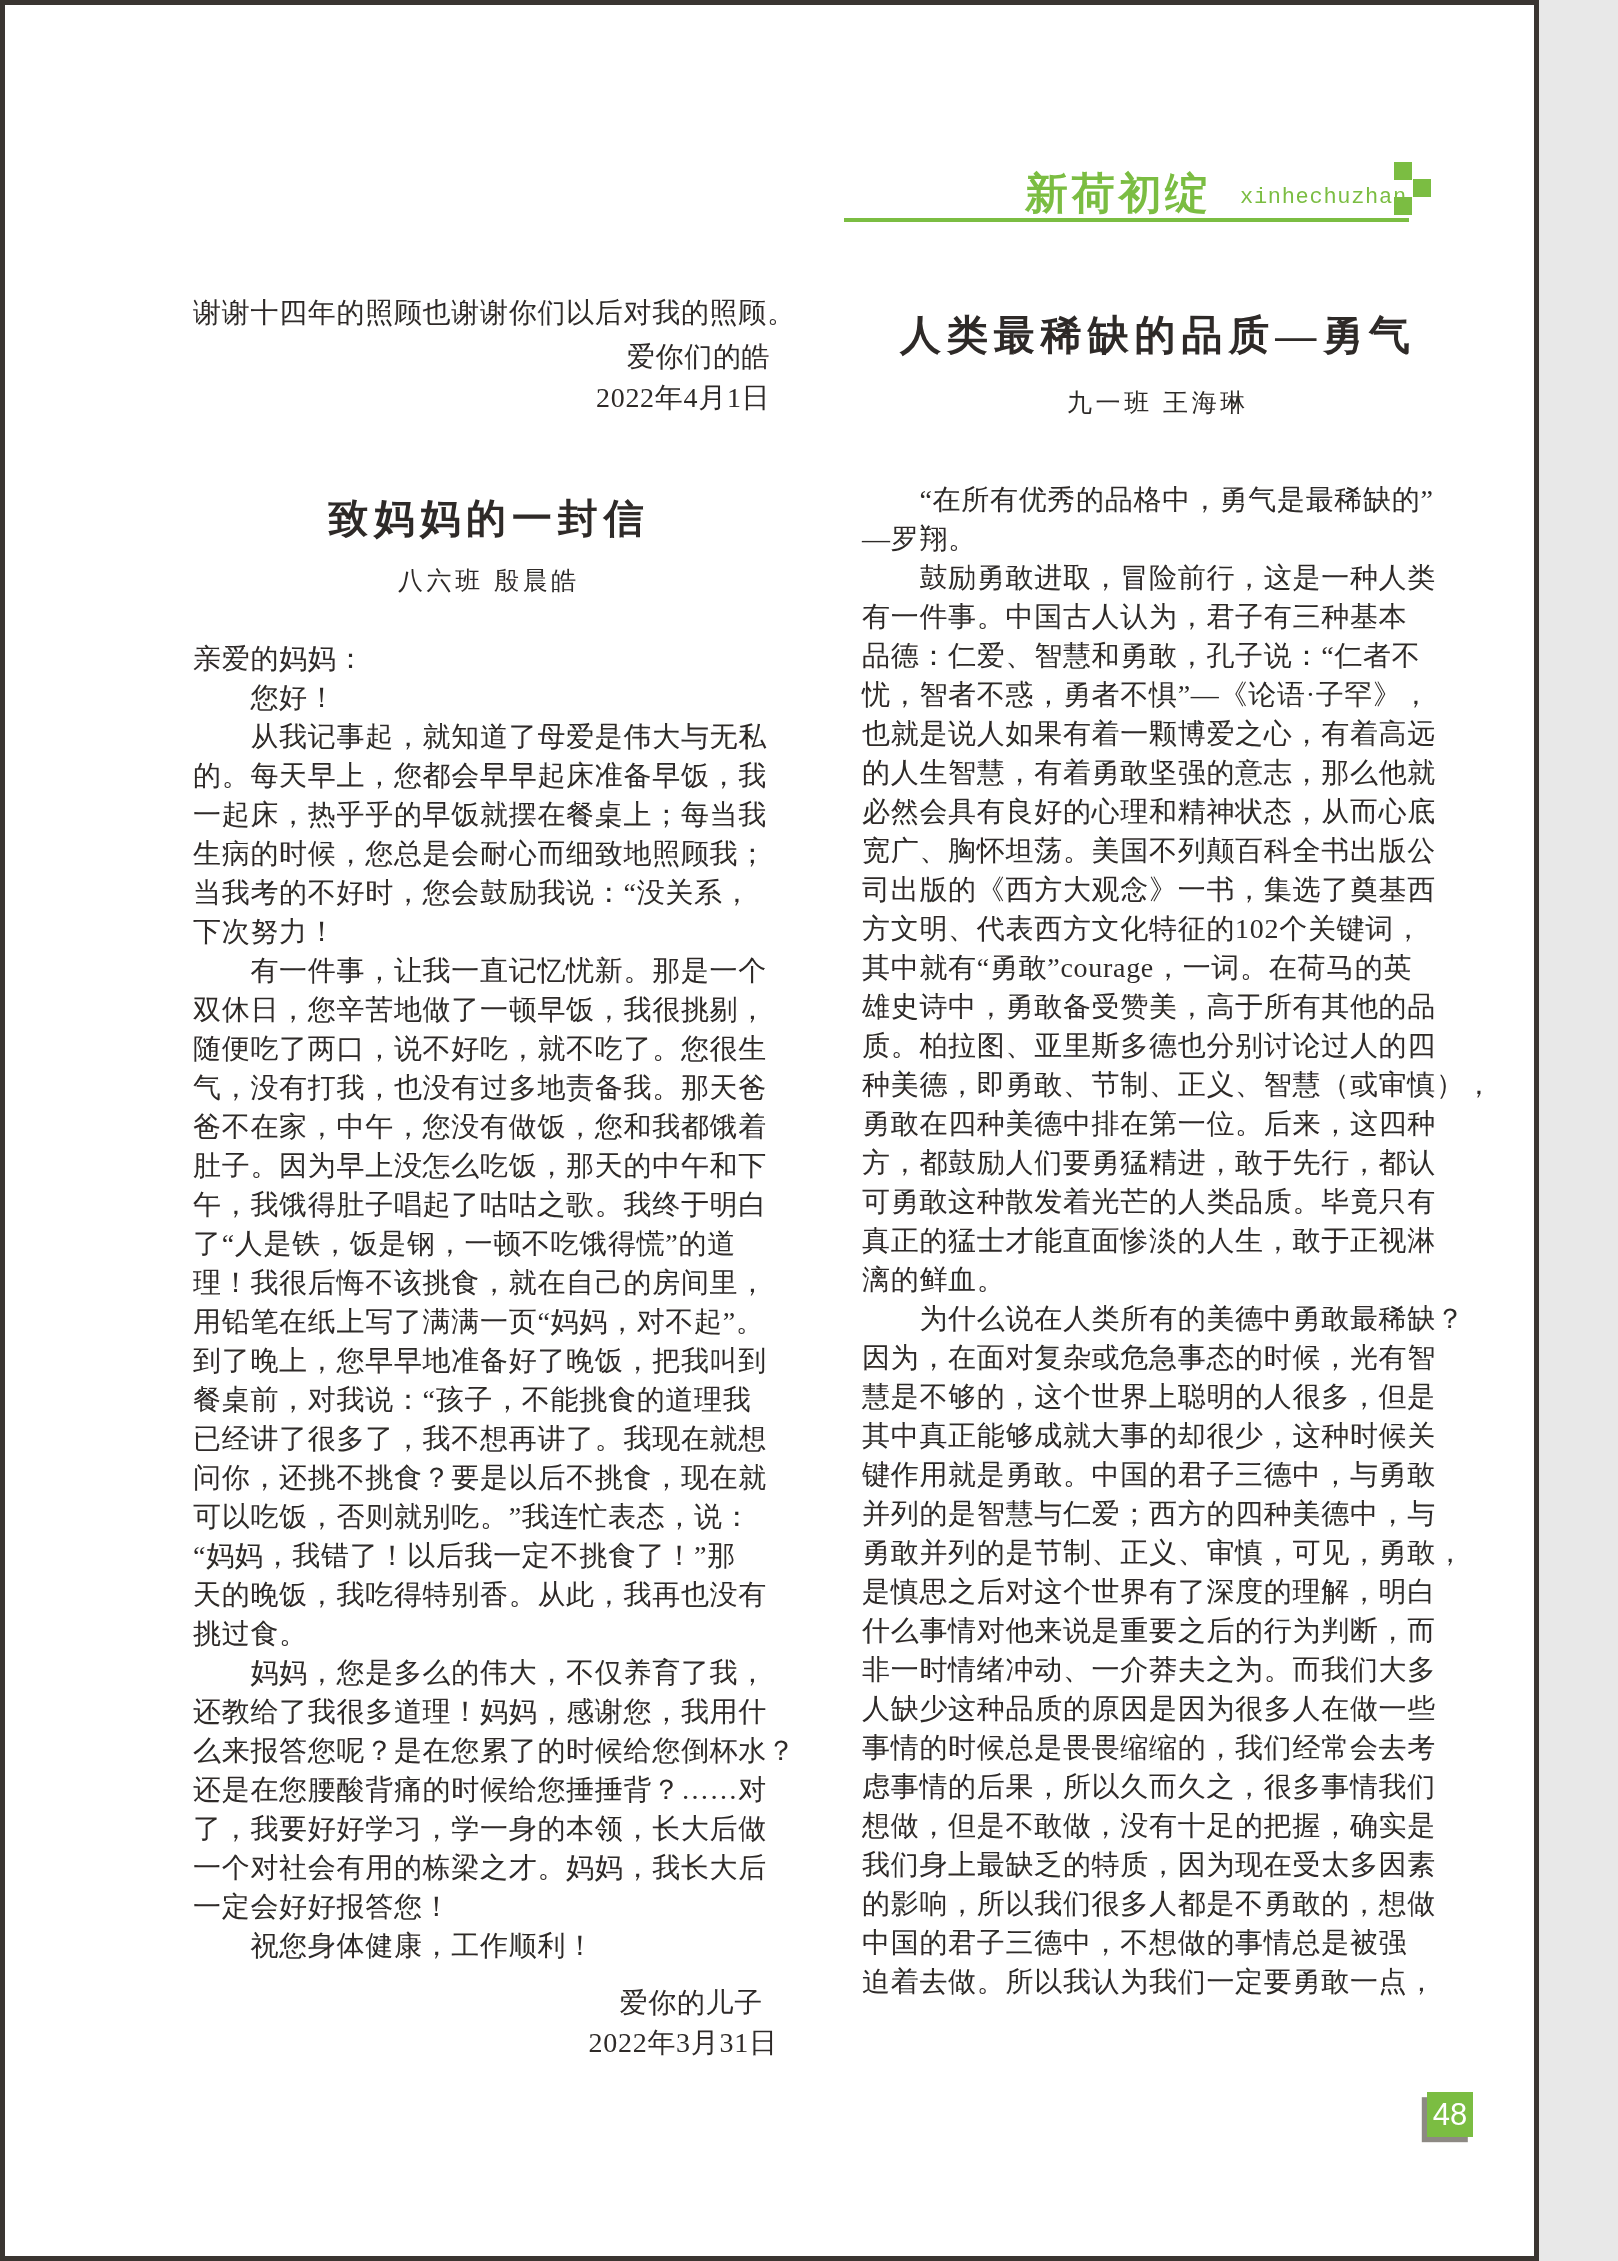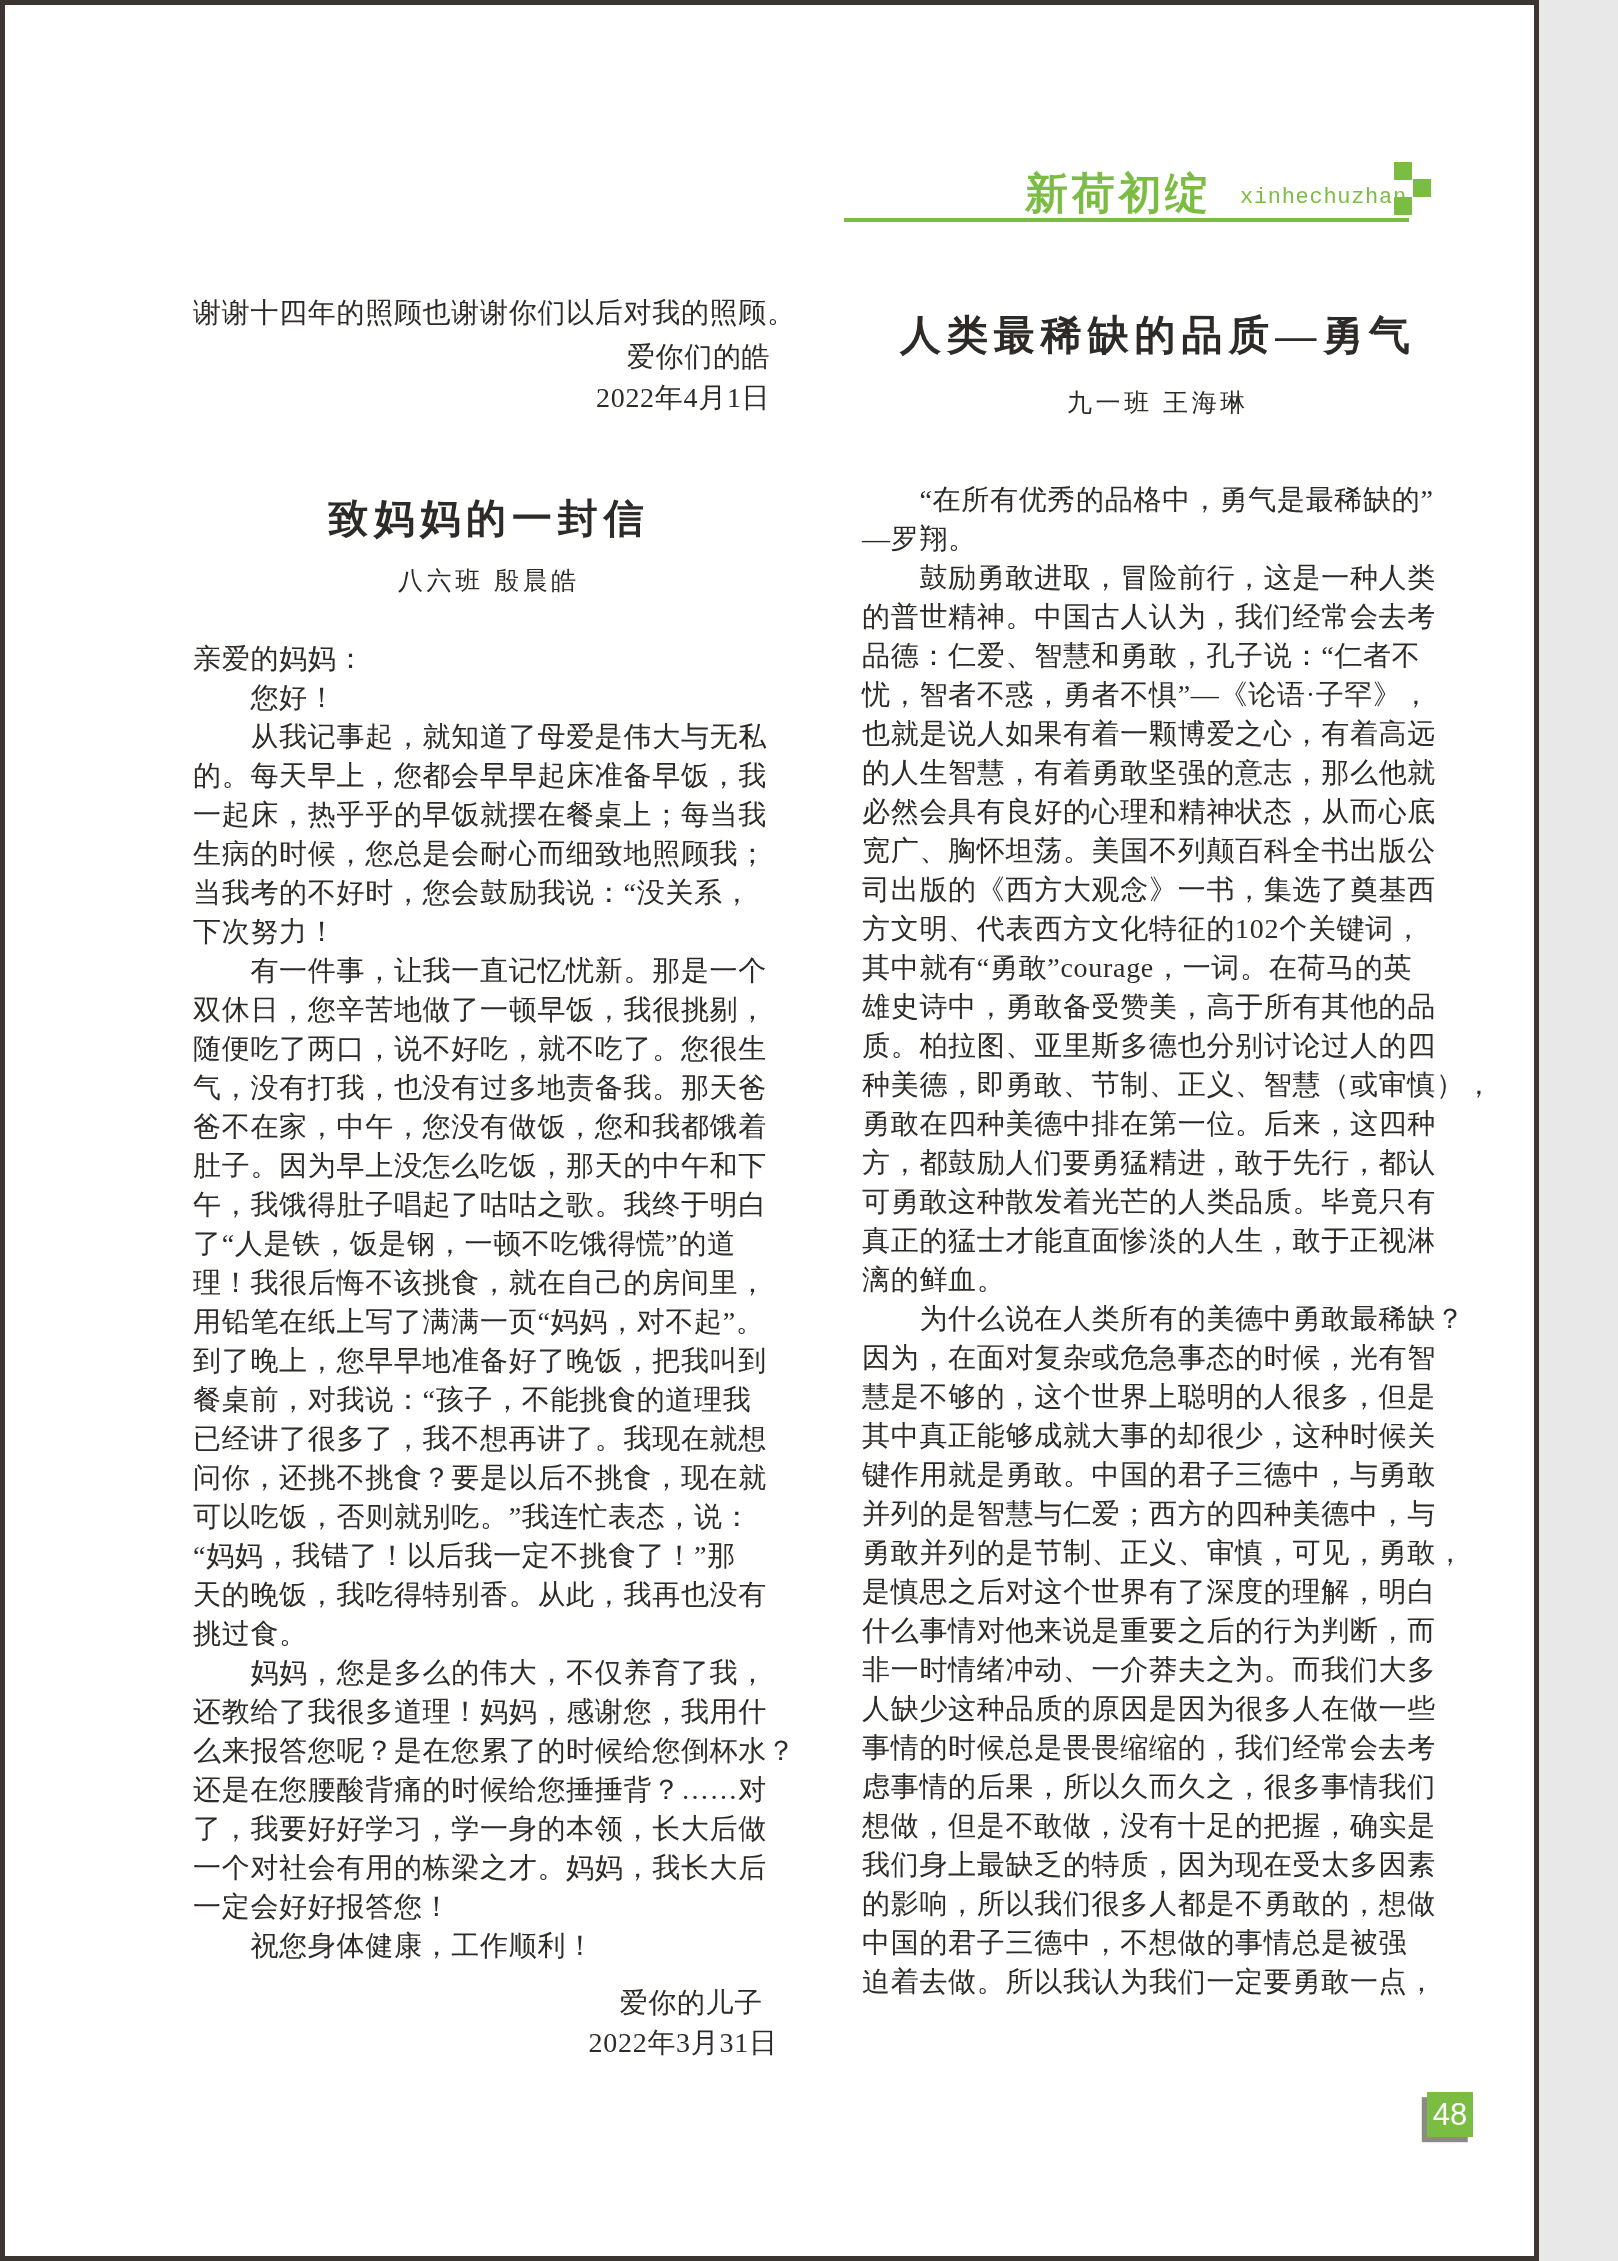--- a/index.html
+++ b/index.html
@@ -131,21 +131,21 @@
 
   <div class="col col-right">
     <div class="a-title r-title">人类最稀缺的品质—勇气</div>
     <div class="a-byline r-byline">九一班 王海琳</div>
 
     <div class="body-block r-body">
 
     <div class="bline">　　“在所有优秀的品格中，勇气是最稀缺的”</div>
         <div class="bline">—罗翔。</div>
         <div class="bline">　　鼓励勇敢进取，冒险前行，这是一种人类</div>
-        <div class="bline">的普世精神。中国古人认为，我们经常会去考</div>
+        <div class="bline">有一件事。中国古人认为，君子有三种基本</div>
         <div class="bline">品德：仁爱、智慧和勇敢，孔子说：“仁者不</div>
         <div class="bline">忧，智者不惑，勇者不惧”—《论语·子罕》，</div>
         <div class="bline">也就是说人如果有着一颗博爱之心，有着高远</div>
         <div class="bline">的人生智慧，有着勇敢坚强的意志，那么他就</div>
         <div class="bline">必然会具有良好的心理和精神状态，从而心底</div>
         <div class="bline">宽广、胸怀坦荡。美国不列颠百科全书出版公</div>
         <div class="bline">司出版的《西方大观念》一书，集选了奠基西</div>
         <div class="bline">方文明、代表西方文化特征的102个关键词，</div>
         <div class="bline">其中就有“勇敢”courage，一词。在荷马的英</div>
         <div class="bline">雄史诗中，勇敢备受赞美，高于所有其他的品</div>

